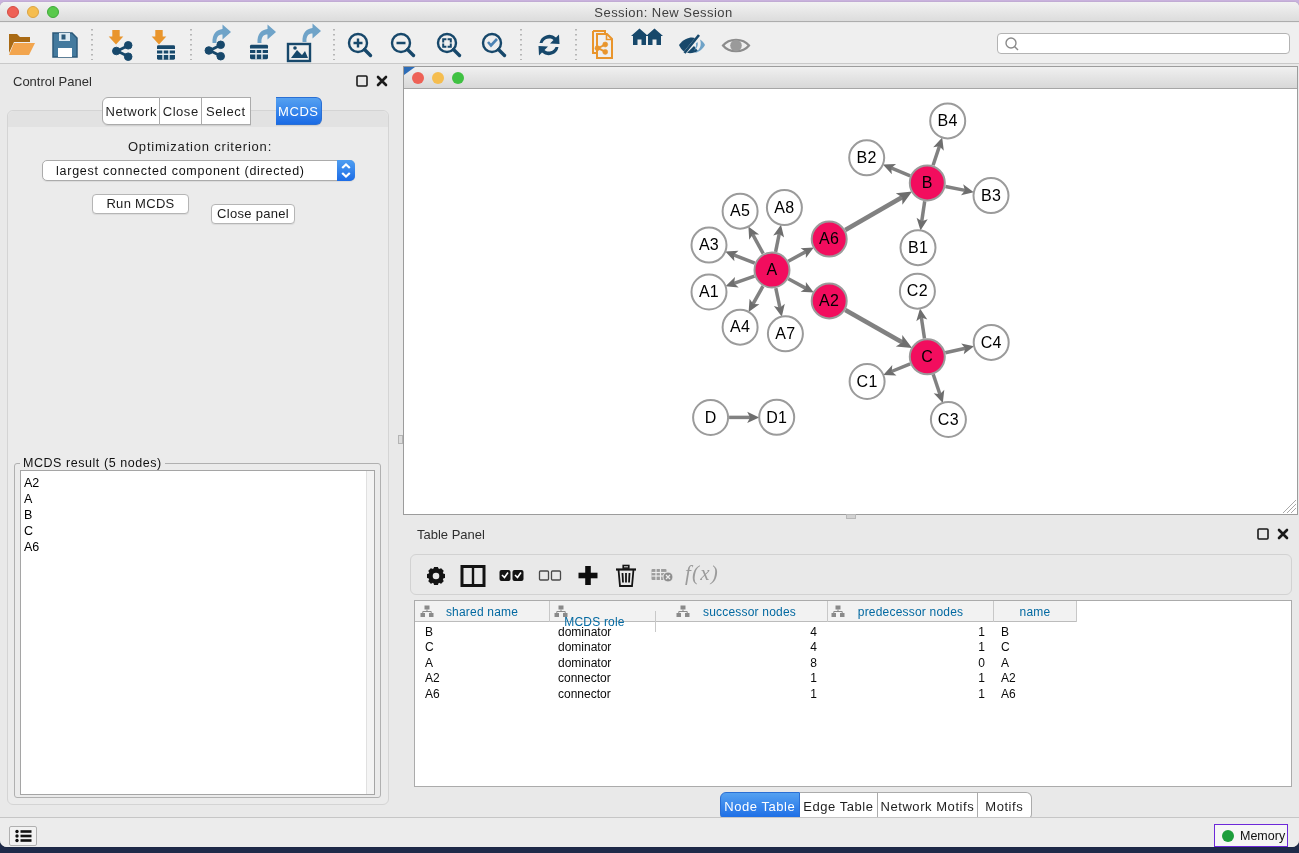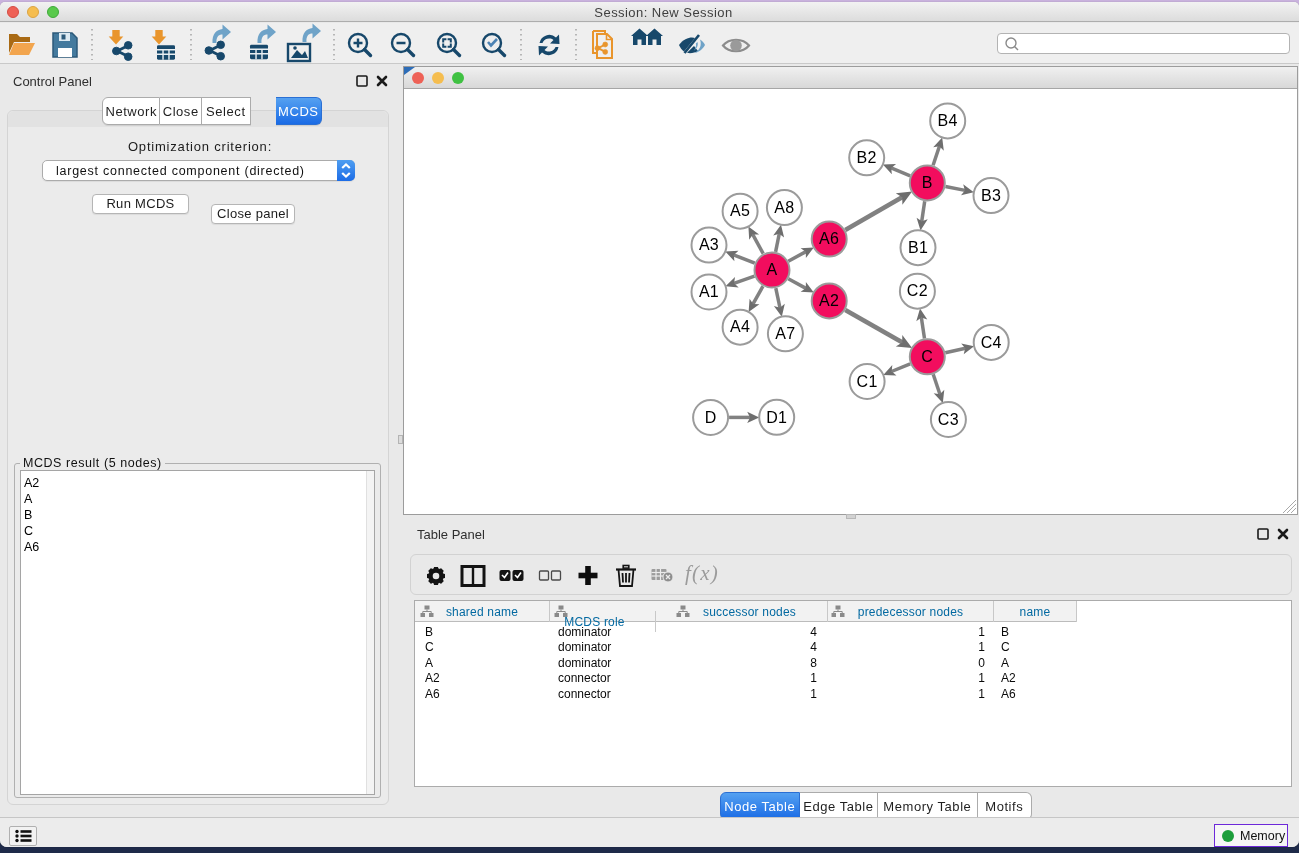--- a/index.html
+++ b/index.html
@@ -492,21 +492,21 @@
 <div class="rowtxt" style="left:586px;top:70.3px;">A2</div>
 <div class="rowtxt" style="left:10px;top:85.9px;">A6</div>
 <div class="rowtxt" style="left:143px;top:85.9px;">connector</div>
 <div class="rowtxt" style="left:257px;width:145px;text-align:right;top:85.9px;">1</div>
 <div class="rowtxt" style="left:413px;width:157px;text-align:right;top:85.9px;">1</div>
 <div class="rowtxt" style="left:586px;top:85.9px;">A6</div>
   </div>
   <div class="abs tabrow" id="tpTabs">
       <div class="tab sel">Node Table</div>
       <div class="tab">Edge Table</div>
-      <div class="tab">Memory Table</div>
+      <div class="tab">Network Motifs</div>
       <div class="tab">Motifs</div>
     </div>
   <div class="abs" id="statusbar"></div>
   <div class="abs" id="listBtn">
       <svg width="26" height="18" viewBox="0 0 26 18" style="position:absolute;left:1px;top:0;">
 <g fill="#111">
 <circle cx="6" cy="4.5" r="1.7"></circle>
           <circle cx="6" cy="9" r="1.7"></circle>
           <circle cx="6" cy="13.5" r="1.7"></circle>
 <rect x="9.5" y="3.2" width="11" height="2.6"></rect>

